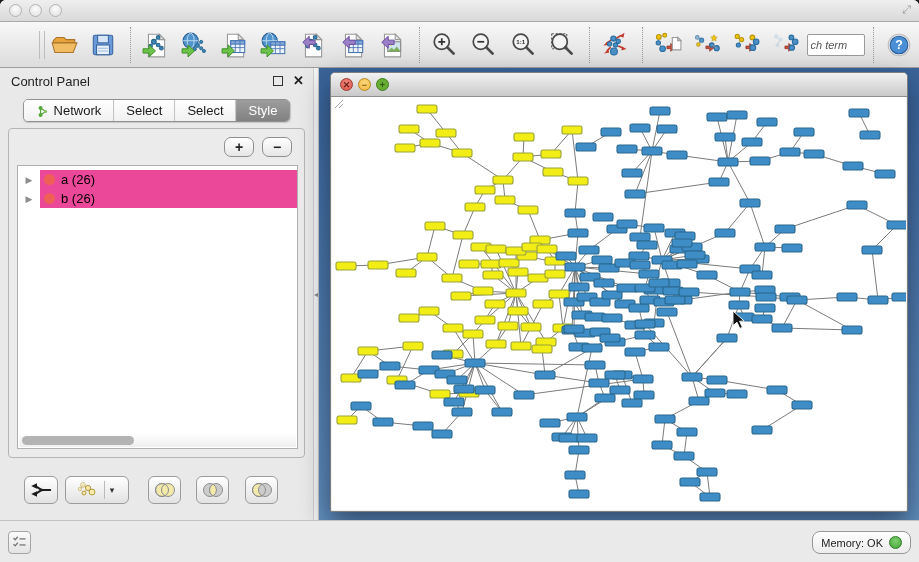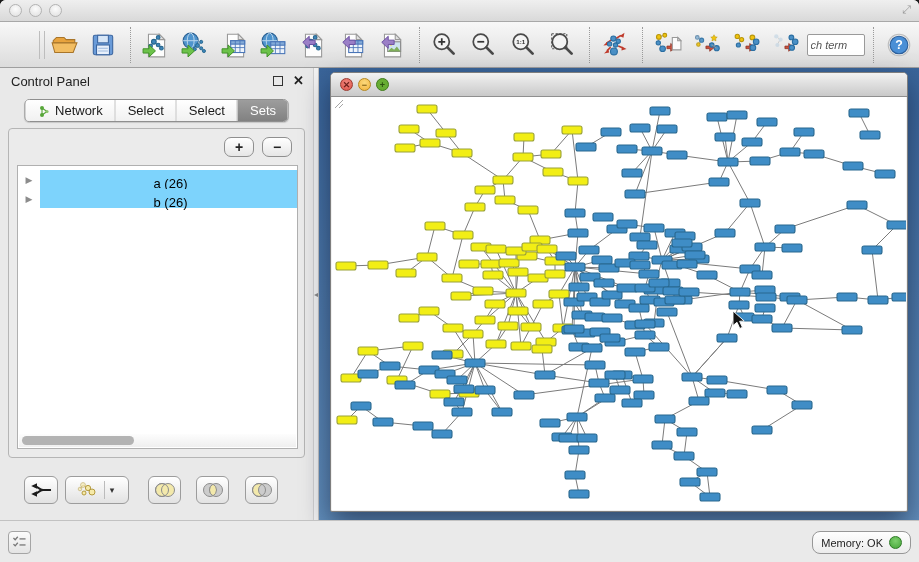--- a/index.html
+++ b/index.html
@@ -46,21 +46,21 @@
   .pm-row{position:absolute;right:12px;top:8px;display:flex;gap:8px;}
   .pm-btn{width:30px;height:20px;border:1px solid #8f8f8f;border-radius:7px;
     background:linear-gradient(#ffffff,#e6e6e6);font-size:14px;font-weight:bold;color:#222;
     line-height:16px;text-align:center;padding:0;}
   .setlist{position:absolute;left:8px;top:36px;width:281px;height:284px;background:#fff;
     border:1px solid #b0b0b0;overflow:hidden;}
   .set-row{position:relative;height:19px;display:flex;align-items:center;}
   .set-rows{padding-top:4px;}
   .set-expander{width:22px;text-align:center;font-size:9px;color:#8c8c8c;flex:0 0 22px;}
   .set-body{flex:1;height:19px;display:flex;align-items:center;gap:6px;padding-left:4px;}
-  .set-row.selected .set-body{background:#7dd3fc;flex-direction:column;}
+  .set-row.selected .set-body{background:#ec4899;}
   .set-dot{width:11px;height:11px;border-radius:50%;background:#ee5f55;}
   .set-label{font-size:13px;color:#000;}
   .hscroll{position:absolute;left:1px;right:1px;bottom:1px;height:13px;background:linear-gradient(#fdfdfd,#efefef);}
   .hthumb{position:absolute;left:3px;top:2px;width:112px;height:9px;border-radius:5px;background:#b3b3b3;}
   .cp-footer{position:absolute;left:0;top:398px;width:313px;height:54px;}
   .ft-btn{position:absolute;height:28px;border:1px solid #9c9c9c;border-radius:6px;
     background:linear-gradient(#ffffff,#e2e2e2);padding:0;display:flex;align-items:center;justify-content:center;}
   .ft-btn svg{width:26px;height:26px;}
   .ft-caret{font-size:9px;color:#333;padding:0 5px;border-left:1px solid #bbb;margin-left:3px;height:18px;line-height:18px;}
 
@@ -372,21 +372,21 @@
             </svg>
             <span>Network</span>
           </div>
           <div class="cp-tab">
             <span>Select</span>
           </div>
           <div class="cp-tab">
             <span>Select</span>
           </div>
           <div class="cp-tab active">
-            <span>Sets</span>
+            <span>Style</span>
           </div>
         </div>
       <div class="cp-frame">
         <div class="pm-row">
           <button class="pm-btn">+</button>
           <button class="pm-btn">−</button>
         </div>
         <div class="setlist">
           <div class="set-rows" id="set-rows">
               <div class="set-row selected">

